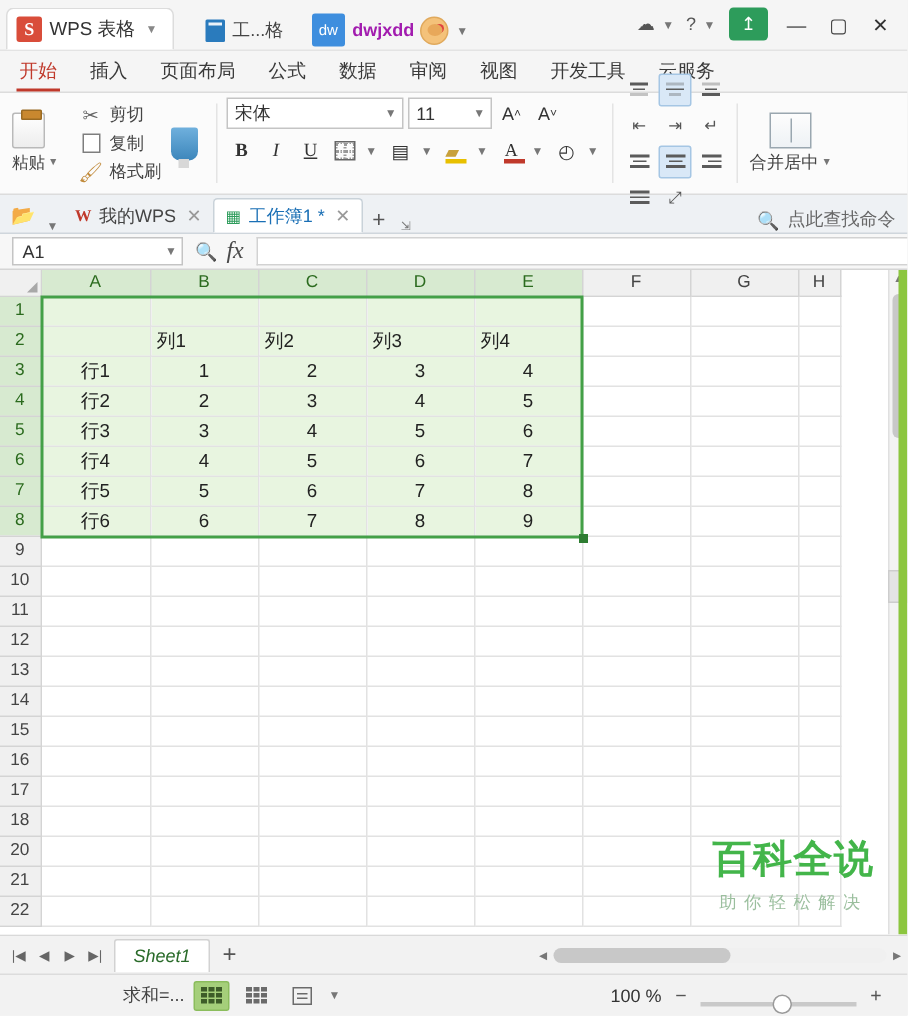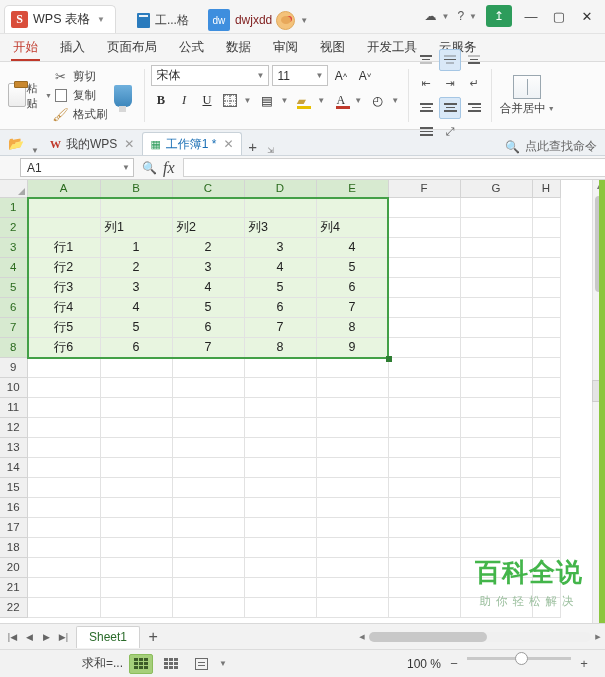--- a/index.html
+++ b/index.html
@@ -89,21 +89,21 @@
   }
   .user-chip .dwbox {
     width: 22px; height: 22px;
     background: #3e8ede;
     color: #fff;
     font-size: 10px;
     display: flex; align-items: center; justify-content: center;
     border-radius: 2px;
     margin-right: 5px;
   }
-  .user-chip .uname { font-size: 12px; color: #7f1d1d; }
+  .user-chip .uname { font-size: 12px; color: #a21caf; font-weight: bold; }
   .avatar {
     width: 19px; height: 19px; border-radius: 50%;
     background: #f4c27a;
     margin-left: 4px;
     position: relative;
     border: 1px solid #e0a95c;
   }
   .avatar:after{
     content:"";
     position:absolute; left:4px; top:4px; width:10px; height:8px;
@@ -171,21 +171,21 @@
     border-bottom: 1px solid #dcdcdc;
     display: flex;
     align-items: stretch;
     padding: 3px 4px;
     position: relative;
   }
   .rgroup { display: flex; align-items: stretch; padding: 0 4px; }
   .rsep { width: 1px; background: #e4e4e4; margin: 4px 2px; }
 
   .paste-col {
-    display: flex; flex-direction: row; align-items: center;
+    display: flex; flex-direction: column; align-items: flex-start;
     justify-content: center;
     width: 44px;
     font-size: 11px; color: #444;
   }
   .paste-icon {
     width: 22px; height: 24px;
     background: linear-gradient(#fff,#ededed);
     border: 1px solid #b9b9b9;
     border-radius: 2px;
     position: relative;
@@ -329,21 +329,21 @@
   
   .formulabar {
     height: 24px;
     background: #f7f7f7;
     border-bottom: 1px solid #d5d5d5;
     display: flex;
     align-items: center;
   }
   .namebox {
     width: 114px; height: 19px;
-    margin-left: 20px;
+    margin-left: 8px;
     background: #fff;
     border: 1px solid #c4c4c4;
     display: flex; align-items: center;
     padding: 0 3px 0 6px;
     font-size: 12px; color:#333;
   }
   .namebox .cv{flex:1;}
   .fb-tools { display:flex;align-items:center;gap:6px;padding:0 8px;color:#4a4a4a;}
   .fb-tools .fx { font-style: italic; font-family:"Liberation Serif",serif; font-size:16px;}
   .formula-input {
@@ -486,20 +486,21 @@
   .sheet-tab {
     height: 22px;
     padding: 0 12px;
     background: #fff;
     border: 1px solid #d2d2d2;
     border-bottom: none;
     display: flex; align-items: center;
     font-size: 12px; color: #2a6b2a;
     margin-left: 4px;
     border-radius: 2px 2px 0 0;
+    font-style: italic;
   }
   .sheet-add { width: 26px; display:flex;align-items:center;justify-content:center;color:#555;font-size:16px;}
   .hscroll-zone { margin-left: auto; display:flex; align-items:center; width: 250px; height: 15px;}
   .hs-arr { width:14px;height:14px;display:flex;align-items:center;justify-content:center;color:#777;font-size:7px;}
   .hs-track { flex:1; height:10px; background:#f0f0f0; position:relative; border-radius:5px;}
   .hs-thumb { position:absolute; left:0; top:0; width:118px; height:10px; background:#c8c8c8; border-radius:5px;}
 
   
   .statusbar {
     height: 28px;
@@ -517,21 +518,21 @@
     width: 24px; height: 20px;
     display:flex;align-items:center;justify-content:center;
     border: 1px solid transparent;
   }
   .view-btn.sel { background: #a5cf7a; border-color:#8bbd5c; border-radius:2px;}
   .vb-grid { width: 14px; height: 12px; display:grid; grid-template-columns:repeat(3,1fr); grid-template-rows:repeat(3,1fr); gap:1px;}
   .vb-grid i { background:#6b6b6b;}
   .view-btn.sel .vb-grid i { background:#3d5c28; }
   .vb-page { width:13px;height:12px;border:1px solid #6b6b6b;position:relative;}
   .vb-page:after{content:"";position:absolute;left:2px;right:2px;top:3px;height:1px;background:#6b6b6b;box-shadow:0 3px 0 #6b6b6b;}
-  .zoom-area { margin-left: auto; display:flex;align-items:flex-start;gap:6px; padding-right:2px;}
+  .zoom-area { margin-left: auto; display:flex;align-items:flex-end;gap:6px; padding-right:2px;}
   .zoom-val { font-size: 12px; color:#333; min-width: 42px; text-align:right;}
   .zbtn { width:14px;height:14px;display:flex;align-items:center;justify-content:center;color:#555;font-size:13px;}
   .ztrack { width: 104px; height: 3px; background:#c9c9c9; position:relative;}
   .zthumb { position:absolute; left: 48px; top:-5px; width:13px;height:13px;border-radius:50%;background:#fff;border:1px solid #9a9a9a;}
   .zmark { position:absolute; left: 52px; top:-3px; width:1px;height:9px;background:#bdbdbd;}
 </style>
 </head>
 <body>
 
 <div id="app">

